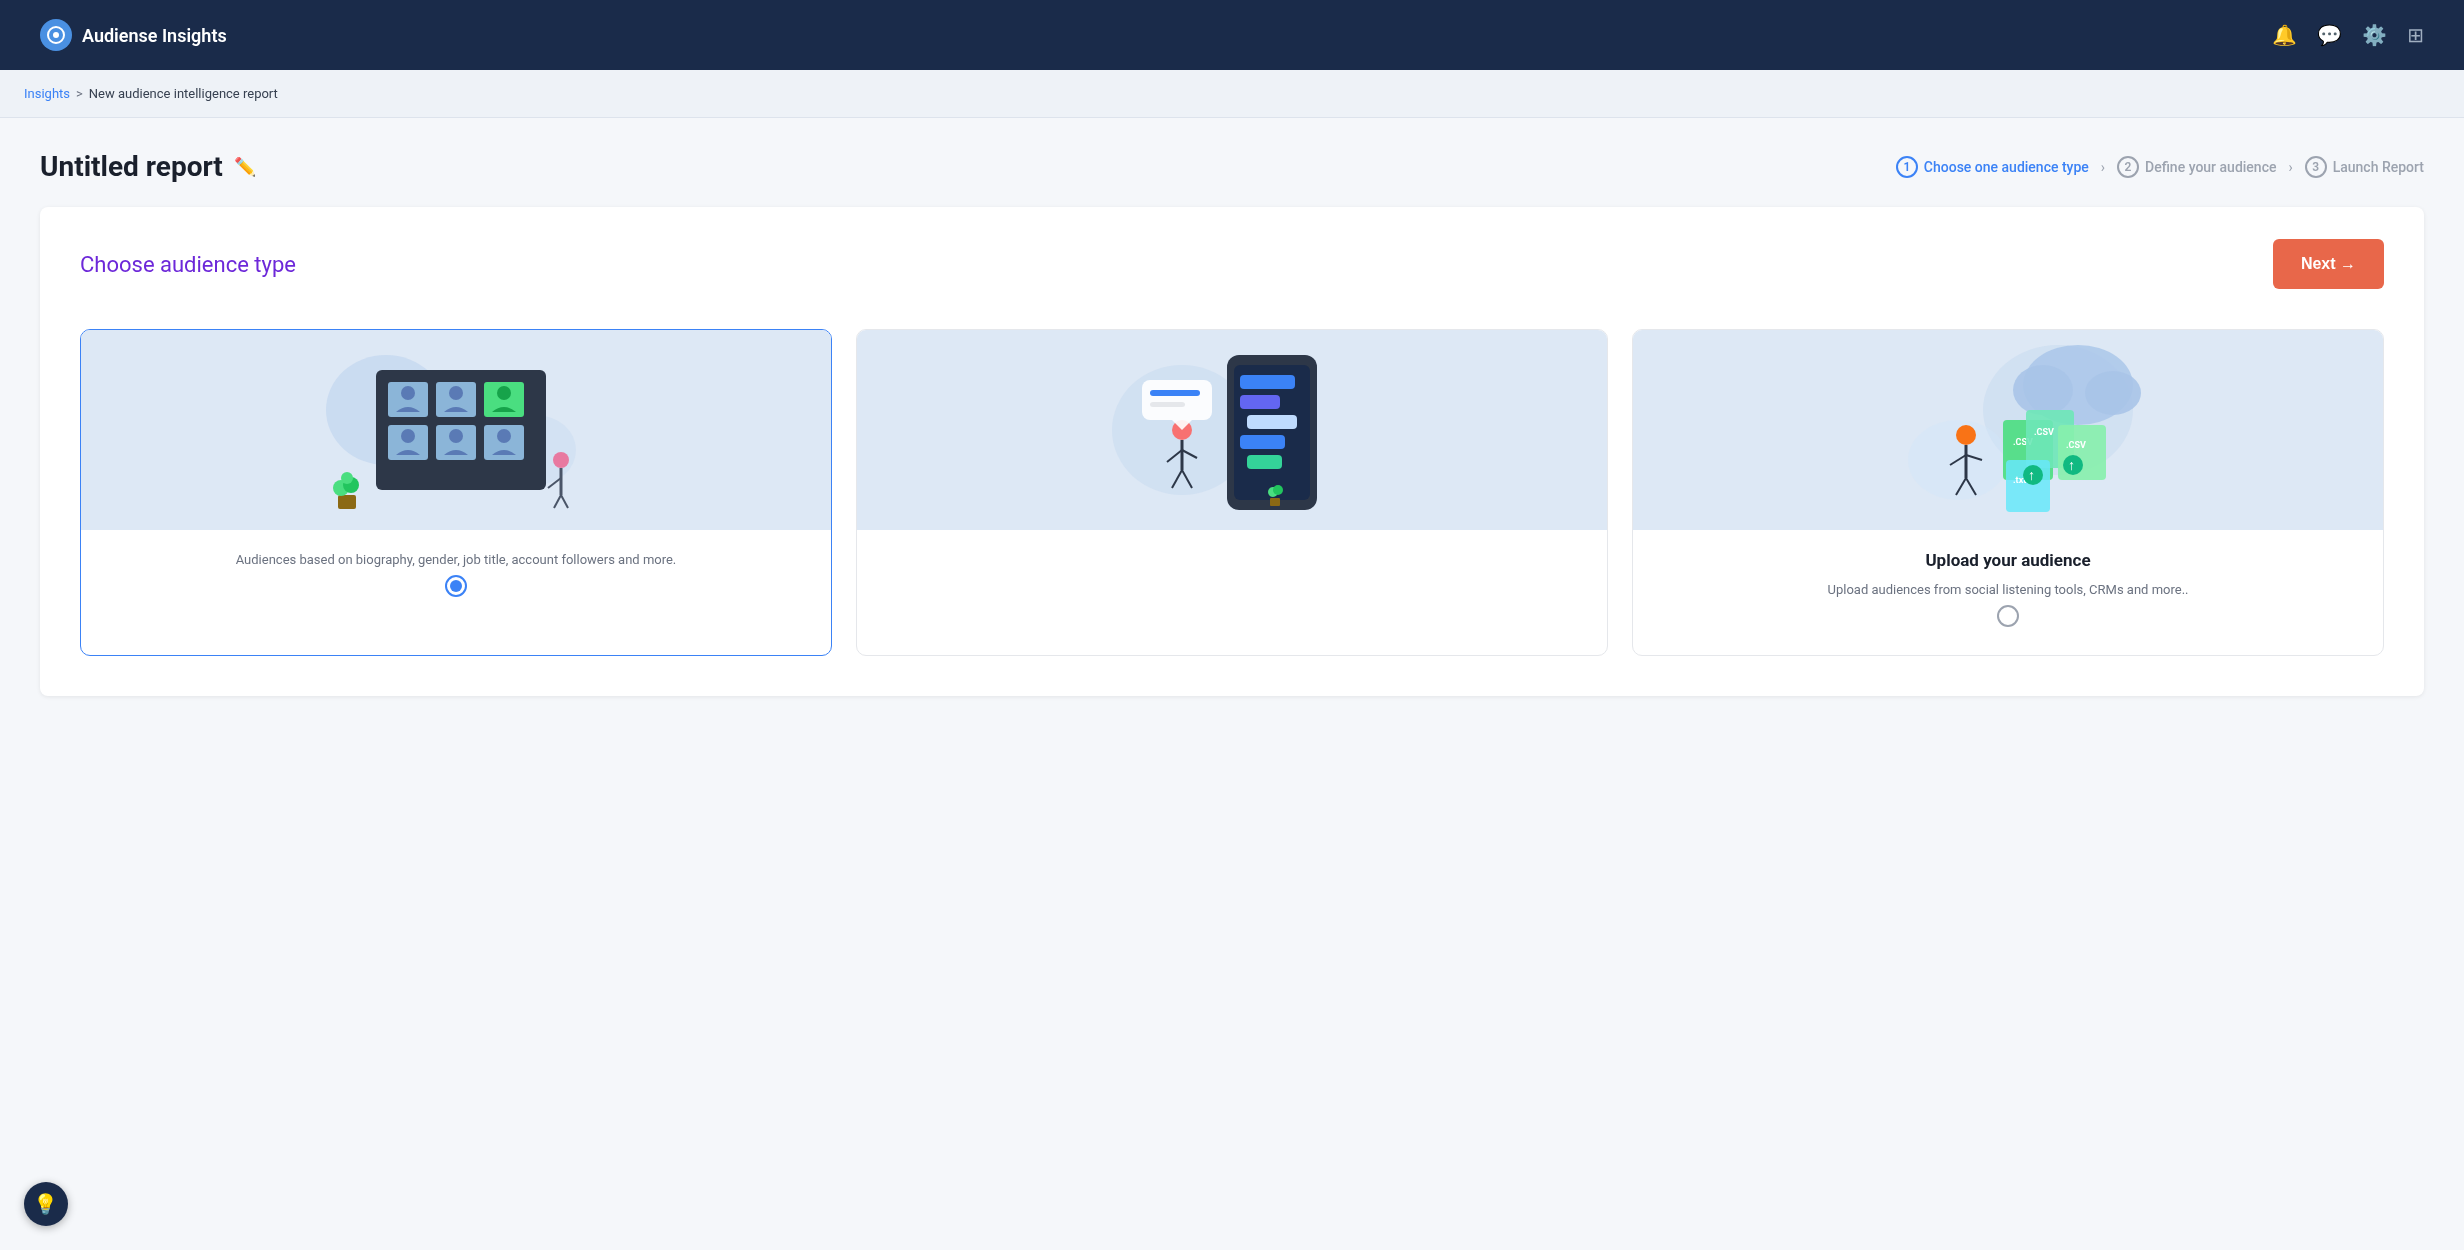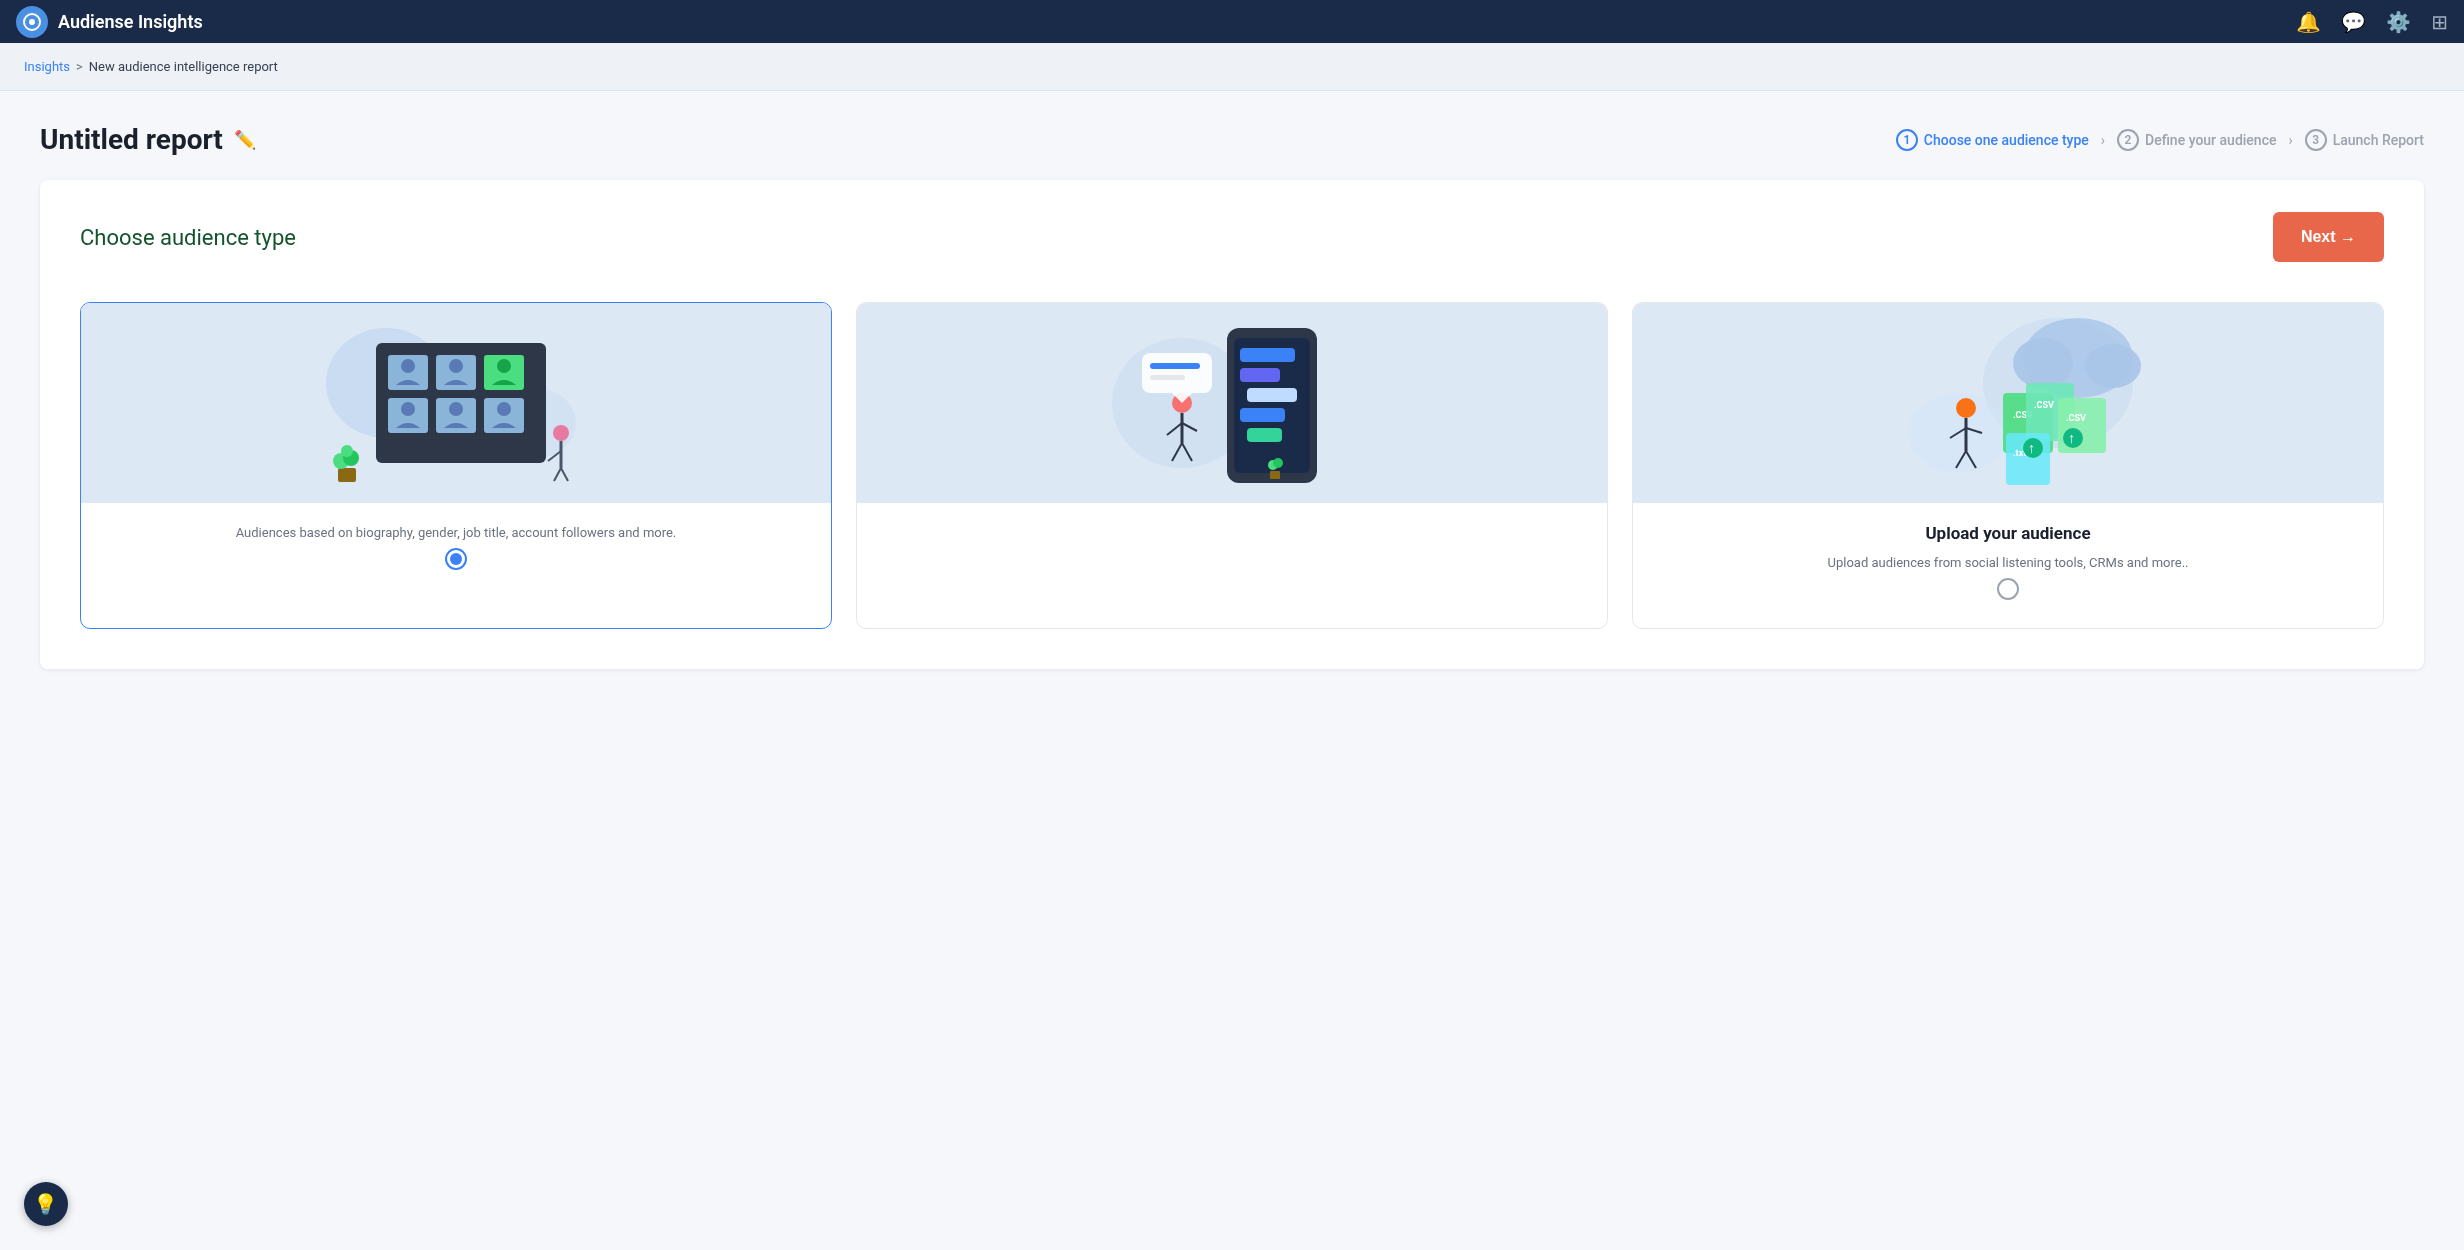--- a/index.html
+++ b/index.html
@@ -1,24 +1,24 @@
 <!DOCTYPE html>
 <html><head>
   <meta charset="utf-8">
   <style>
     * { box-sizing: border-box; margin: 0; padding: 0; }
     body { font-family: -apple-system, BlinkMacSystemFont, 'Segoe UI', Roboto, sans-serif; background: #f5f7fa; min-height: 100vh; }
 
     
     .top-nav {
       background: #1a2b4a;
-      height: 43px;
-      display: flex;
-      align-items: center;
-      padding: 0 16px;
+      height: 70px;
+      display: flex;
+      align-items: center;
+      padding: 0 40px;
       justify-content: space-between;
     }
     .nav-brand {
       display: flex;
       align-items: center;
       gap: 10px;
     }
     .nav-logo {
       width: 32px;
       height: 32px;
@@ -146,21 +146,21 @@
       box-shadow: 0 1px 4px rgba(0,0,0,0.08);
     }
     .choose-header {
       display: flex;
       align-items: center;
       justify-content: space-between;
       margin-bottom: 40px;
     }
     .choose-title {
       font-size: 22px;
-      color: #14532d;
+      color: #6d28d9;
       font-weight: 400;
     }
     .next-btn {
       background: #e8674a;
       color: white;
       border: none;
       border-radius: 6px;
       padding: 16px 28px;
       font-size: 16px;
       font-weight: 600;

